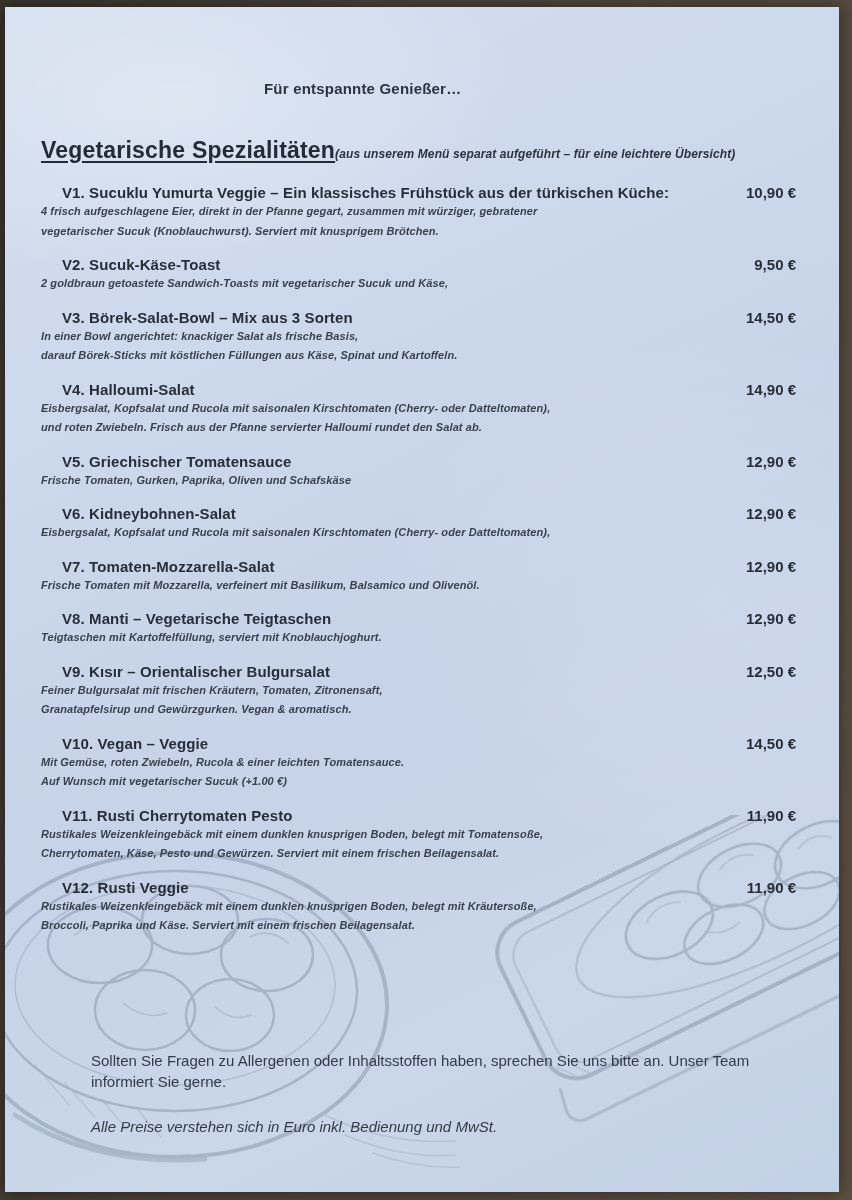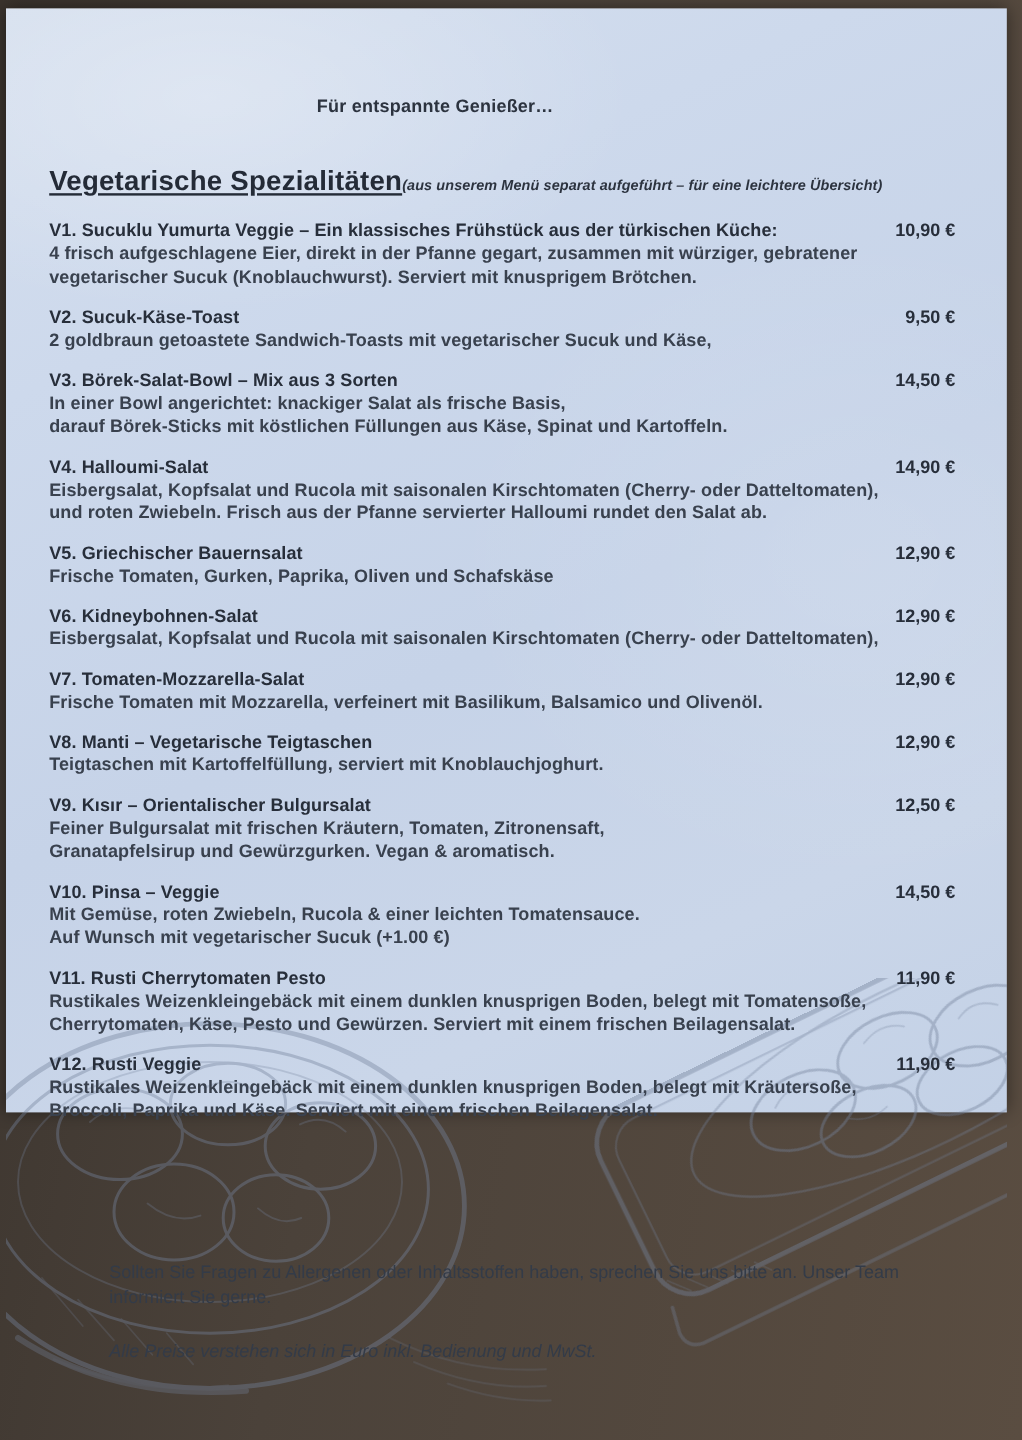--- a/index.html
+++ b/index.html
@@ -4,21 +4,21 @@
 <style>
   html,body{margin:0;padding:0;}
   body{
     width:852px;height:1200px;
     background:linear-gradient(100deg,#3a332d 0%,#4b423a 40%,#5a4d41 100%);
     font-family:"Liberation Sans", sans-serif;
     position:relative;overflow:hidden;
     -webkit-font-smoothing:antialiased;
   }
   .paper{
-    position:absolute;left:5px;top:7px;width:834px;height:920px;
+    position:absolute;left:5px;top:7px;width:834px;height:1185px;
     background:
       radial-gradient(ellipse 600px 300px at 20% 8%, rgba(255,255,255,0.28), rgba(255,255,255,0) 60%),
       radial-gradient(ellipse 500px 400px at 85% 50%, rgba(255,255,255,0.10), rgba(255,255,255,0) 70%),
       linear-gradient(155deg,#d5dfee 0%,#cdd9ec 25%,#c6d3e8 55%,#cad6e9 80%,#c3d1e6 100%);
     box-shadow:0 0 14px rgba(0,0,0,0.45);
   }
   .sketch-layer{position:absolute;left:0;top:808px;width:834px;height:373px;z-index:0;}
   .content{position:absolute;inset:0;z-index:1;}
   .tagline{
     position:absolute;left:259px;top:73px;
@@ -31,25 +31,25 @@
     font-size:23px;font-weight:700;color:#242b37;
     text-decoration:underline;text-underline-offset:3px;letter-spacing:0.2px;
   }
   .heading-sub{
     font-size:12px;font-weight:700;font-style:italic;color:#2c333f;letter-spacing:0.1px;
   }
   .items{position:absolute;left:36px;top:176px;width:755px;}
   .item{margin-bottom:14px;}
   .item-head{
     display:flex;justify-content:space-between;align-items:baseline;
-    font-size:15px;font-weight:700;line-height:19px;color:#272e3a;
+    font-size:15px;font-weight:700;line-height:19px;color:#272e3a;margin-left:21px;
   }
   .item-title{letter-spacing:0.1px;}
   .item-price{white-space:nowrap;padding-left:12px;color:#272e3a;}
-  .item-desc{font-size:15px;font-weight:700;line-height:19.5px;color:#39414e;letter-spacing:0.1px;}
+  .item-desc{font-size:11px;font-weight:700;line-height:19.5px;color:#39414e;letter-spacing:0.1px;font-style:italic;}
   .footer{
     position:absolute;left:86px;top:1043px;width:680px;
     font-size:15px;font-weight:400;line-height:21px;color:#333b48;
   }
   .price-note{margin-top:24px;font-style:italic;}
   .sk{stroke:#75839c;fill:none;stroke-linecap:round;}
 </style>
 </head>
 <body>
 
@@ -138,21 +138,21 @@
         <div class="item-head">
           <span class="item-title">V4. Halloumi-Salat</span>
           <span class="item-price">14,90 €</span>
         </div>
         <div class="item-desc">Eisbergsalat, Kopfsalat und Rucola mit saisonalen Kirschtomaten (Cherry- oder Datteltomaten),</div>
         <div class="item-desc">und roten Zwiebeln. Frisch aus der Pfanne servierter Halloumi rundet den Salat ab.</div>
       </div>
 
       <div class="item">
         <div class="item-head">
-          <span class="item-title">V5. Griechischer Bauernsalat</span>
+          <span class="item-title">V5. Griechischer Tomatensauce</span>
           <span class="item-price">12,90 €</span>
         </div>
         <div class="item-desc">Frische Tomaten, Gurken, Paprika, Oliven und Schafskäse</div>
       </div>
 
       <div class="item">
         <div class="item-head">
           <span class="item-title">V6. Kidneybohnen-Salat</span>
           <span class="item-price">12,90 €</span>
         </div>
@@ -179,21 +179,21 @@
         <div class="item-head">
           <span class="item-title">V9. Kısır – Orientalischer Bulgursalat</span>
           <span class="item-price">12,50 €</span>
         </div>
         <div class="item-desc">Feiner Bulgursalat mit frischen Kräutern, Tomaten, Zitronensaft,</div>
         <div class="item-desc">Granatapfelsirup und Gewürzgurken. Vegan &amp; aromatisch.</div>
       </div>
 
       <div class="item">
         <div class="item-head">
-          <span class="item-title">V10. Pinsa – Veggie</span>
+          <span class="item-title">V10. Vegan – Veggie</span>
           <span class="item-price">14,50 €</span>
         </div>
         <div class="item-desc">Mit Gemüse, roten Zwiebeln, Rucola &amp; einer leichten Tomatensauce.</div>
         <div class="item-desc">Auf Wunsch mit vegetarischer Sucuk (+1.00 €)</div>
       </div>
 
       <div class="item">
         <div class="item-head">
           <span class="item-title">V11. Rusti Cherrytomaten Pesto</span>
           <span class="item-price">11,90 €</span>

